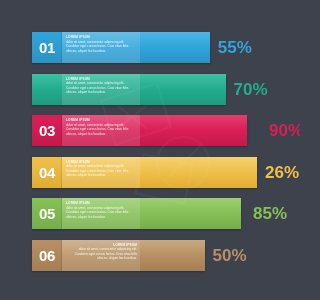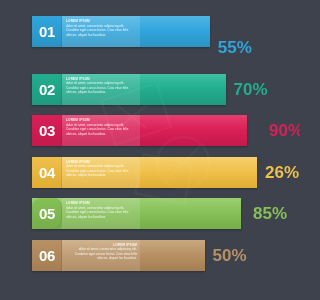--- a/index.html
+++ b/index.html
@@ -120,36 +120,33 @@
       <g fill="none" stroke="#ffffff" stroke-width="2.2">
         <rect x="12" y="6" width="58" height="46" transform="rotate(-18 41 29)"></rect>
         <path d="M22 20 L52 44 M52 20 L22 44"></path>
         <circle cx="88" cy="78" r="26"></circle>
         <path d="M70 96 L106 60"></path>
         <rect x="44" y="74" width="50" height="40" transform="rotate(12 69 94)"></rect>
       </g>
     </svg>
   </div>
 
-<div class="row" style="top: 16px; width: 141px;">
+<div class="row" style="top: 32px; width: 141px;">
       <div class="bar" style="width: 177.75px; background: linear-gradient(rgb(79, 181, 228) 0%, rgb(48, 165, 220) 48%, rgb(43, 147, 196) 100%);"></div>
       <div class="num-cell" style="background: linear-gradient(rgb(48, 165, 220) 0%, rgb(43, 147, 196) 100%); box-shadow: rgba(0, 0, 0, 0.1) -1px 0px 0px inset;">
         <span>01</span>
       </div>
       <div class="text-cell" style="background: rgba(255, 255, 255, 0.13);">
         <div class="text-head">LOREM IPSUM</div>
         <div class="text-body">dolor sit amet, consectetur adipiscing elit. Curabitur eget cursus lectus. Cras vitae felis ultrices, aliquet leo faucibus.</div>
       </div>
     </div>
     <div class="pct" style="left: 217.75px; top: 32px; color: rgb(48, 165, 220);">55%</div>
     <div class="row" style="top: 73.5px; width: 193.5px;">
       <div class="bar" style="width: 193.5px; background: linear-gradient(rgb(62, 192, 163) 0%, rgb(34, 173, 142) 48%, rgb(30, 154, 127) 100%);"></div>
-      <div class="num-cell" style="background: linear-gradient(rgb(34, 173, 142) 0%, rgb(30, 154, 127) 100%); box-shadow: rgba(0, 0, 0, 0.1) -1px 0px 0px inset;">
-        <span>02</span>
-      </div>
       <div class="text-cell" style="background: rgba(255, 255, 255, 0.13);">
         <div class="text-head">LOREM IPSUM</div>
         <div class="text-body">dolor sit amet, consectetur adipiscing elit. Curabitur eget cursus lectus. Cras vitae felis ultrices, aliquet leo faucibus.</div>
       </div>
     </div>
     <div class="pct" style="left: 233.5px; top: 73.5px; color: rgb(34, 173, 142);">70%</div>
     <div class="row" style="top: 115px; width: 214.5px;">
       <div class="bar" style="width: 214.5px; background: linear-gradient(rgb(229, 62, 111) 0%, rgb(218, 31, 86) 48%, rgb(195, 26, 76) 100%);"></div>
       <div class="num-cell" style="background: linear-gradient(rgb(218, 31, 86) 0%, rgb(195, 26, 76) 100%); box-shadow: rgba(0, 0, 0, 0.1) -1px 0px 0px inset;">
         <span>03</span>
@@ -166,21 +163,21 @@
         <span>04</span>
       </div>
       <div class="text-cell" style="background: rgba(255, 255, 255, 0.13);">
         <div class="text-head">LOREM IPSUM</div>
         <div class="text-body">dolor sit amet, consectetur adipiscing elit. Curabitur eget cursus lectus. Cras vitae felis ultrices, aliquet leo faucibus.</div>
       </div>
     </div>
     <div class="pct" style="left: 265px; top: 156.5px; color: rgb(239, 192, 74);">26%</div>
     <div class="row" style="top: 198px; width: 209.25px;">
       <div class="bar" style="width: 209.25px; background: linear-gradient(rgb(156, 207, 115) 0%, rgb(134, 192, 87) 48%, rgb(118, 174, 73) 100%);"></div>
-      <div class="num-cell" style="background: linear-gradient(rgb(134, 192, 87) 0%, rgb(118, 174, 73) 100%); box-shadow: rgba(0, 0, 0, 0.1) -1px 0px 0px inset; border-radius: 9px;">
+      <div class="num-cell" style="background: linear-gradient(rgb(134, 192, 87) 0%, rgb(118, 174, 73) 100%); box-shadow: rgba(0, 0, 0, 0.1) -1px 0px 0px inset;">
         <span>05</span>
       </div>
       <div class="text-cell" style="background: rgba(255, 255, 255, 0.13);">
         <div class="text-head">LOREM IPSUM</div>
         <div class="text-body">dolor sit amet, consectetur adipiscing elit. Curabitur eget cursus lectus. Cras vitae felis ultrices, aliquet leo faucibus.</div>
       </div>
     </div>
     <div class="pct" style="left: 253px; top: 198px; color: rgb(134, 192, 87);">85%</div>
     <div class="row" style="top: 239.5px; width: 172.5px; text-align: right;">
       <div class="bar" style="width: 172.5px; background: linear-gradient(rgb(201, 168, 127) 0%, rgb(183, 145, 100) 48%, rgb(165, 127, 83) 100%);"></div>

